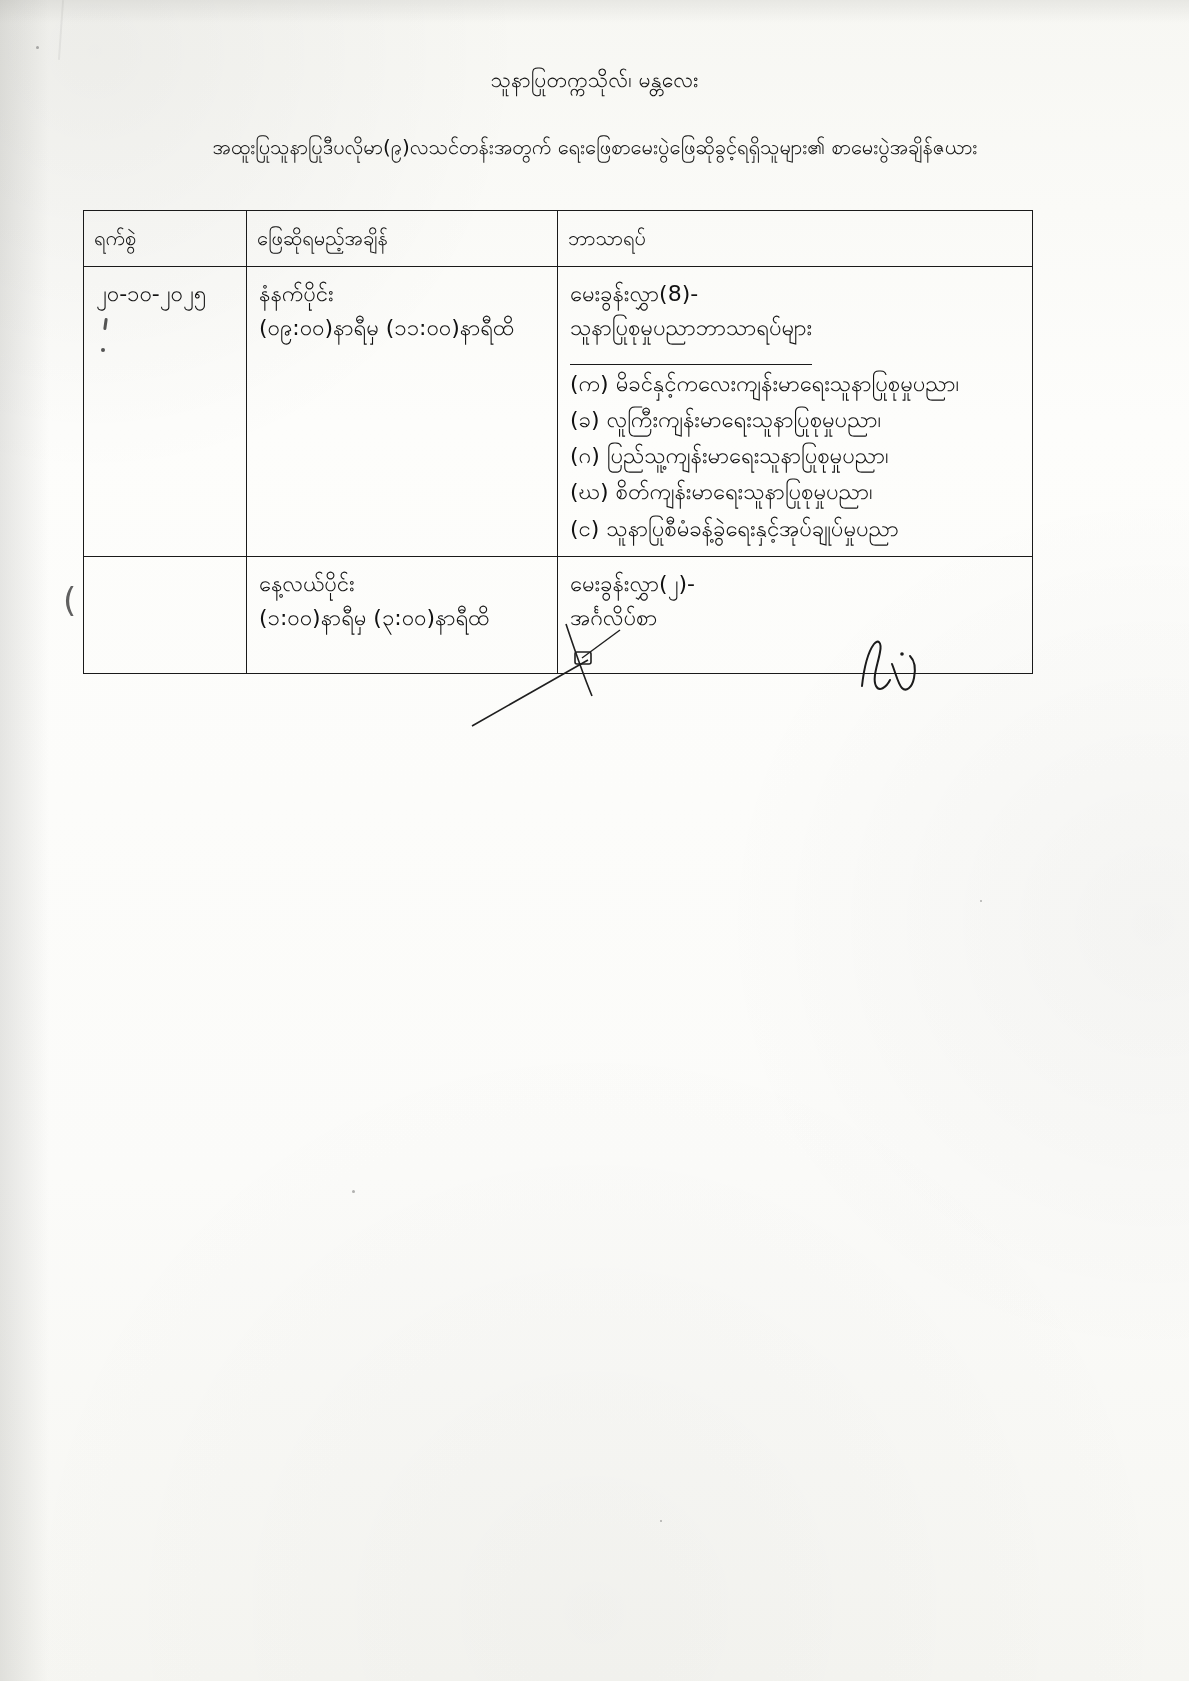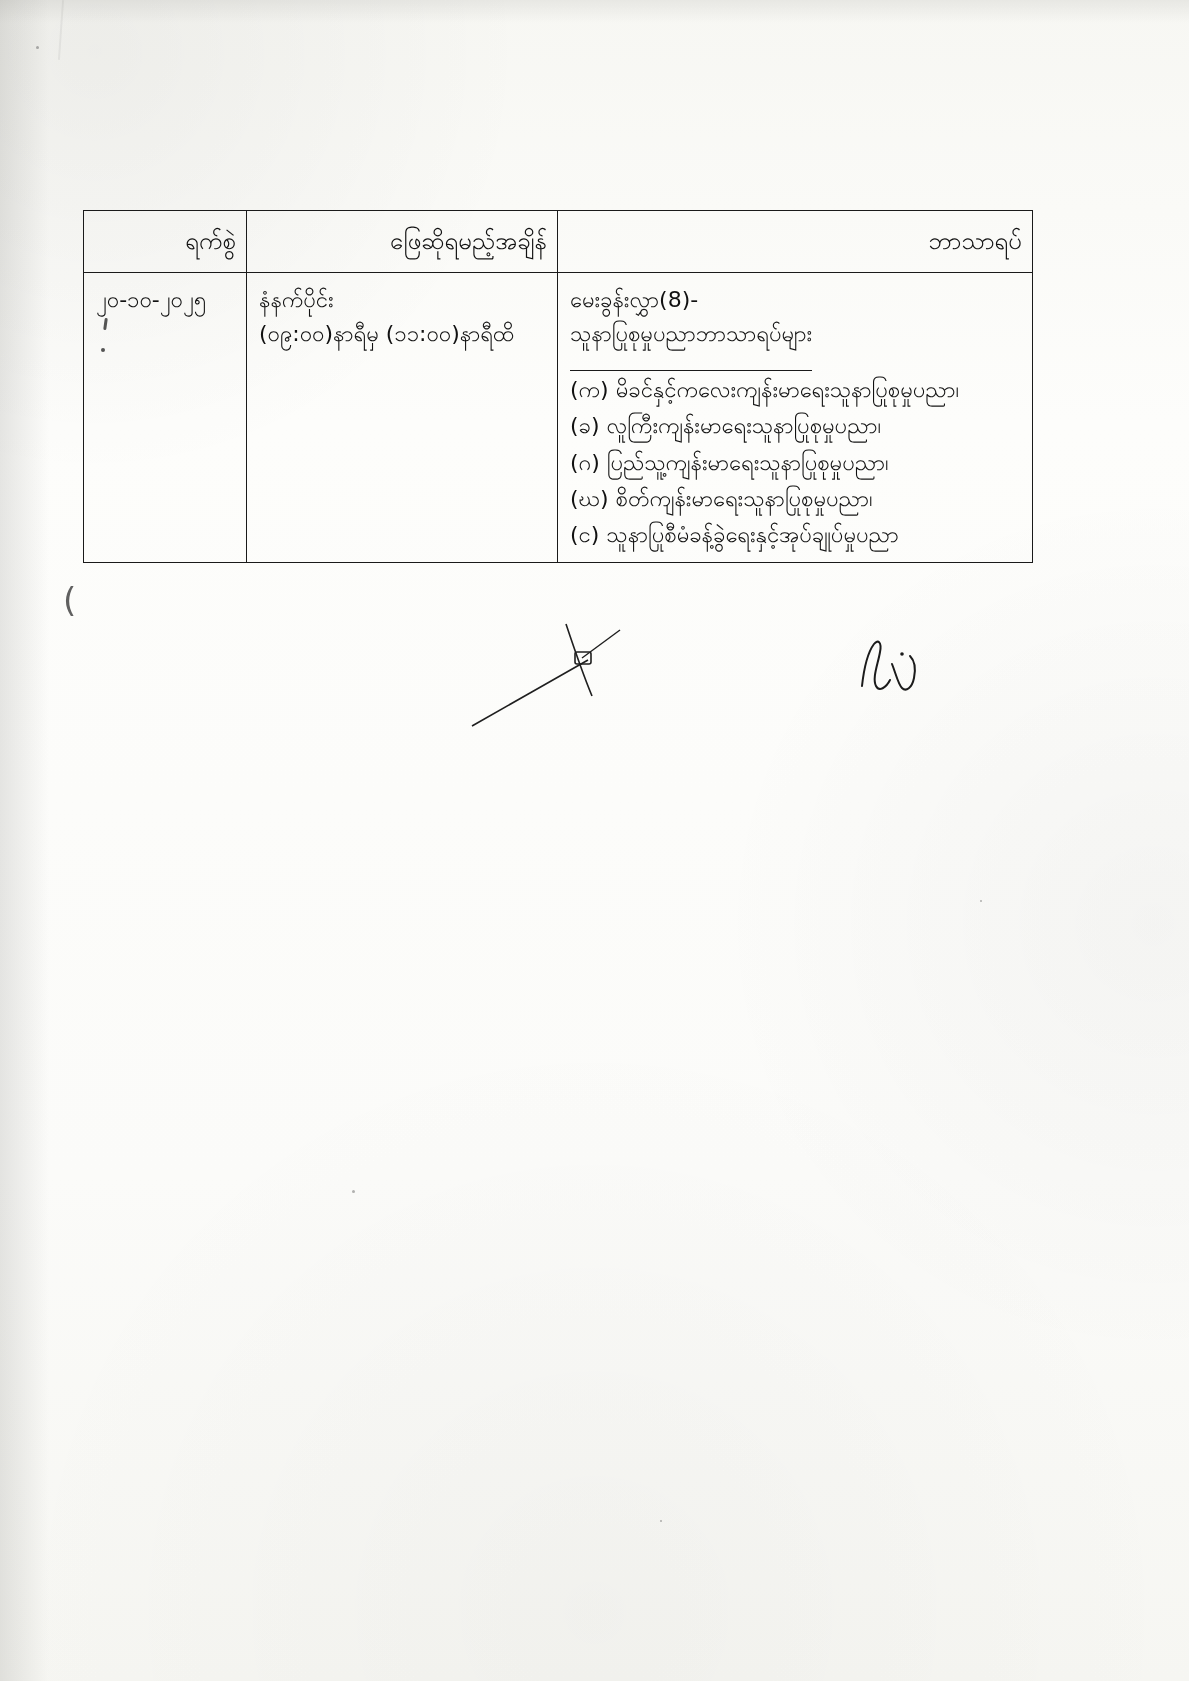--- a/index.html
+++ b/index.html
@@ -79,23 +79,23 @@
   table.schedule th,
   table.schedule td {
     border: 1.6px solid #1a1a1a;
     vertical-align: top;
     padding: 10px 12px;
     font-weight: normal;
     font-size: 22px;
     line-height: 1.55;
   }
   table.schedule th {
-    text-align: right;
+    text-align: left;
     padding: 12px 10px;
-    font-size: 24px;
+    font-size: 20px;
   }
   col.c-date { width: 163px; }
   col.c-time { width: 311px; }
   col.c-subj { width: 475px; }
 
   td.date-cell {
     text-align: left;
     font-size: 19px;
     padding-top: 14px;
     padding-left: 13px;
@@ -159,20 +159,22 @@
 </head>
 <body>
 
 <div class="paper"></div>
 <div class="scan-edge-left"></div>
 <div class="scan-edge-top"></div>
 <div class="crease" style="left:60px; top:0; width:2px; height:60px; transform:rotate(4deg);"></div>
 
 <div class="content">
 
+  <div class="doc-title">သူနာပြုတက္ကသိုလ်၊ မန္တလေး</div>
+  <div class="doc-subtitle">အထူးပြုသူနာပြုဒီပလိုမာ(၉)လသင်တန်းအတွက် ရေးဖြေစာမေးပွဲဖြေဆိုခွင့်ရရှိသူများ၏ စာမေးပွဲအချိန်ဇယား</div>
 
   <table class="schedule">
     <colgroup>
       <col class="c-date">
       <col class="c-time">
       <col class="c-subj">
     </colgroup>
     <thead>
       <tr>
         <th>ရက်စွဲ</th>
@@ -190,20 +192,31 @@
         <td class="subject-cell">
           <span class="cell-line">မေးခွန်းလွှာ(8)-</span>
           <span class="cell-line"><span class="underline-head">သူနာပြုစုမှုပညာဘာသာရပ်များ</span></span>
           <span class="cell-line indent">(က) မိခင်နှင့်ကလေးကျန်းမာရေးသူနာပြုစုမှုပညာ၊</span>
           <span class="cell-line indent">(ခ) လူကြီးကျန်းမာရေးသူနာပြုစုမှုပညာ၊</span>
           <span class="cell-line indent">(ဂ) ပြည်သူ့ကျန်းမာရေးသူနာပြုစုမှုပညာ၊</span>
           <span class="cell-line indent">(ဃ) စိတ်ကျန်းမာရေးသူနာပြုစုမှုပညာ၊</span>
           <span class="cell-line indent">(င) သူနာပြုစီမံခန့်ခွဲရေးနှင့်အုပ်ချုပ်မှုပညာ</span>
         </td>
       </tr>
+      <tr class="row-afternoon">
+        <td class="date-cell"></td>
+        <td class="time-cell">
+          <span class="cell-line">နေ့လယ်ပိုင်း</span>
+          <span class="cell-line">(၁:၀၀)နာရီမှ (၃:၀၀)နာရီထိ</span>
+        </td>
+        <td class="subject-cell">
+          <span class="cell-line">မေးခွန်းလွှာ(၂)-</span>
+          <span class="cell-line">အင်္ဂလိပ်စာ</span>
+        </td>
+      </tr>
     </tbody>
   </table>
 
   <div class="mark-dot-1"></div>
   <div class="mark-dot-2"></div>
   <div class="paren-left">(</div>
 
   <div class="pen-stroke">
     <svg width="160" height="120" viewBox="0 0 160 120">
       <path d="M2 108 C40 86, 80 64, 118 42" stroke="#1f1f1f" stroke-width="1.6" fill="none"></path>

